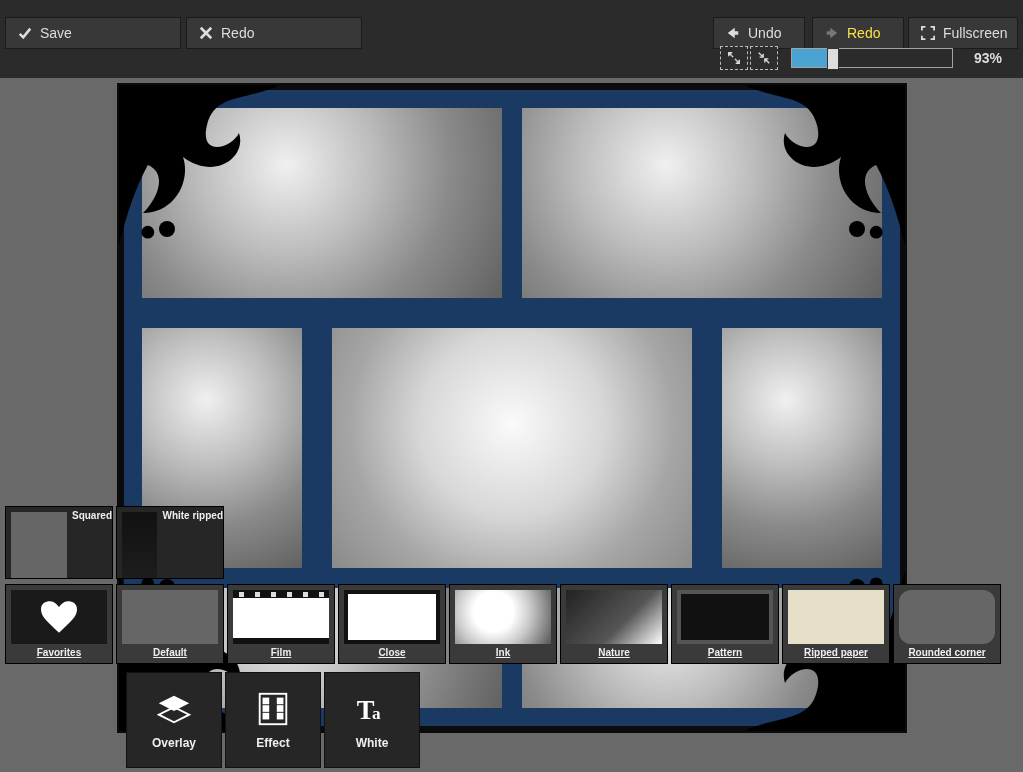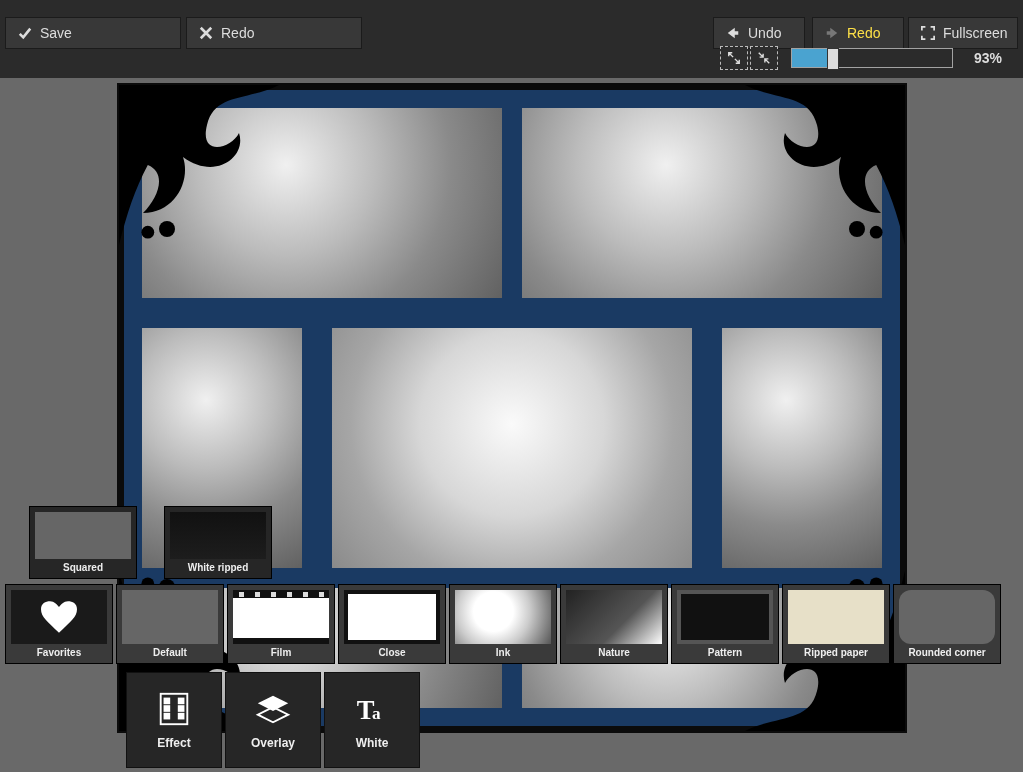--- a/index.html
+++ b/index.html
@@ -149,23 +149,21 @@
     display: flex;
     gap: 3px;
   }
   .paper-thumbs .th {
     width: 108px;
     height: 73px;
     border: 1px solid #000;
     box-sizing: border-box;
     position: relative;
     display: flex;
-    flex-direction: column;
     background: #262626;
-    margin-left: 24px;
   }
   .paper-thumbs .th .prev {
     flex: 1;
     margin: 5px 5px 0 5px;
   }
   .paper-thumbs .th.sq .prev { background: #666; }
   .paper-thumbs .th.wr .prev { background: linear-gradient(#111, #1d1d1d); }
   .paper-thumbs .th .lbl {
     font-size: 10px;
     padding: 3px 0 5px 0;
@@ -182,20 +180,21 @@
     gap: 3px;
   }
   .border-thumbs .th {
     width: 108px;
     height: 80px;
     border: 1px solid #000;
     box-sizing: border-box;
     background: #3a3a3a;
     display: flex;
     flex-direction: column;
+    text-decoration: underline;
   }
   .border-thumbs .th .prev {
     flex: 1;
     margin: 5px 5px 0 5px;
     background: #1a1a1a;
     display: flex;
     align-items: center;
     justify-content: center;
   }
   .border-thumbs .th .lbl {
@@ -400,43 +399,43 @@
   </div>
   <div class="th">
     <div class="prev" style="background:#666;border-radius:12px"></div>
     <div class="lbl">Rounded corner</div>
   </div>
 </div>
 
 <div class="tools">
   <div class="tool">
     <div class="ticon">
+      <svg viewBox="0 0 40 40" fill="#fff">
+          <path d="M20 6 L36 14 L20 22 L4 14 Z"></path>
+          <path d="M20 18 L36 26 L20 34 L4 26 Z" fill="none" stroke="#fff" stroke-width="2"></path>
+        </svg>
+    </div>
+    <span>Overlay</span>
+  </div>
+  <div class="tool">
+    <div class="ticon">
       <svg viewBox="0 0 40 40" fill="none" stroke="#fff" stroke-width="2">
           <rect x="6" y="4" width="28" height="32"></rect>
           <rect x="10" y="9" width="5" height="5" fill="#fff"></rect>
           <rect x="10" y="17" width="5" height="5" fill="#fff"></rect>
           <rect x="10" y="25" width="5" height="5" fill="#fff"></rect>
           <rect x="25" y="9" width="5" height="5" fill="#fff"></rect>
           <rect x="25" y="17" width="5" height="5" fill="#fff"></rect>
           <rect x="25" y="25" width="5" height="5" fill="#fff"></rect>
         </svg>
     </div>
     <span>Effect</span>
   </div>
   <div class="tool">
     <div class="ticon">
       <svg viewBox="0 0 40 40" fill="#fff">
-          <path d="M20 6 L36 14 L20 22 L4 14 Z"></path>
-          <path d="M20 18 L36 26 L20 34 L4 26 Z" fill="none" stroke="#fff" stroke-width="2"></path>
-        </svg>
-    </div>
-    <span>Overlay</span>
-  </div>
-  <div class="tool">
-    <div class="ticon">
-      <svg viewBox="0 0 40 40" fill="#fff">
           <text x="4" y="30" font-size="28" font-family="Georgia" fill="#fff">T</text>
           <text x="20" y="30" font-size="18" font-family="Georgia" fill="#fff">a</text>
         </svg>
     </div>
     <span>White</span>
   </div>
 </div>
 
 </body></html>

